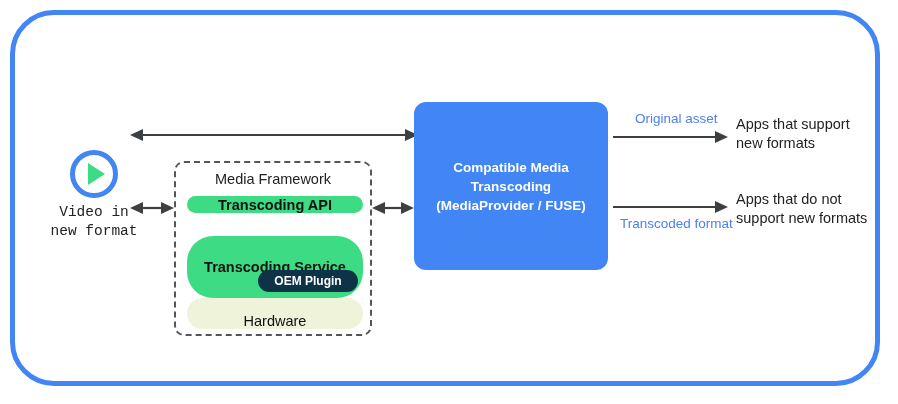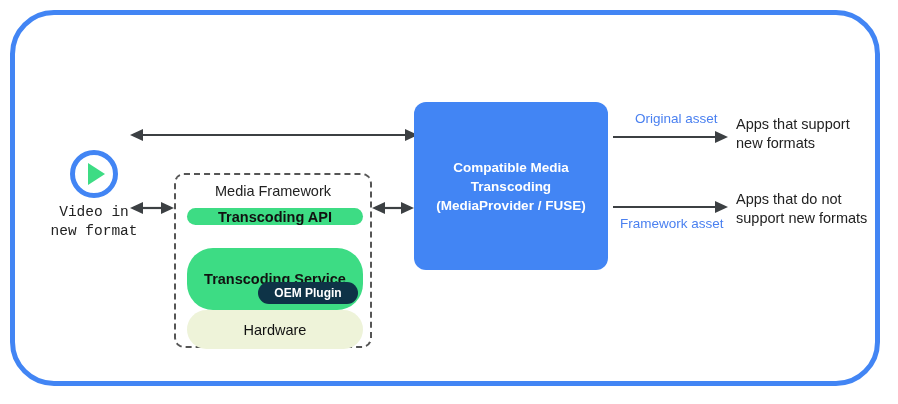--- a/index.html
+++ b/index.html
@@ -65,21 +65,21 @@
     font-size: 14.5px;
     line-height: 19px;
     color: #222222;
     font-family: Liberation Mono, monospace;
   }
 
   
   #media-framework {
     position: absolute;
     left: 174px;
-    top: 173px;
+    top: 161px;
     width: 198px;
     height: 175px;
     border: 2px dashed #555555;
     border-radius: 10px;
     box-sizing: border-box;
   }
   #media-framework-title {
     position: absolute;
     left: 0;
     top: 8px;
@@ -102,21 +102,21 @@
   .stack-box .label {
     font-size: 14.5px;
     color: #111111;
   }
   .stack-box.green { background: #3ddc84; }
   .stack-box.green .label { font-weight: bold; }
   .stack-box.pale  { background: #eef3d9; }
 
   #box-api      { top: 33px;  height: 17px; }
   #box-service  { top: 73px;  height: 62px; text-align: right; }
-  #box-hardware { top: 135px; height: 39px; }
+  #box-hardware { top: 135px; height: 31px; align-items: flex-end; }
 
   #oem-plugin {
     position: absolute;
     left: 82px;
     top: 107px;
     width: 100px;
     height: 22px;
     background: #0e3347;
     border-radius: 11px;
     display: flex;
@@ -245,20 +245,20 @@
     <line class="arrow-line" x1="0" y1="11" x2="104" y2="11"></line>
     <polygon class="arrow-head" points="115,11 102,5 102,17"></polygon>
   </svg>
 
   <svg class="arrow-svg" style="left:613px; top:196px;" width="115" height="22" viewBox="0 0 115 22">
     <line class="arrow-line" x1="0" y1="11" x2="104" y2="11"></line>
     <polygon class="arrow-head" points="115,11 102,5 102,17"></polygon>
   </svg>
 
   <div class="edge-label" id="label-original">Original asset</div>
-  <div class="edge-label" id="label-transcoded">Framework asset</div>
+  <div class="edge-label" id="label-transcoded">Transcoded format</div>
 
   <div class="sink-label" id="sink-supported">Apps that support
 new formats</div>
   <div class="sink-label" id="sink-not-supported">Apps that do not
 support new formats</div>
 
 </div>
 
 </body></html>

